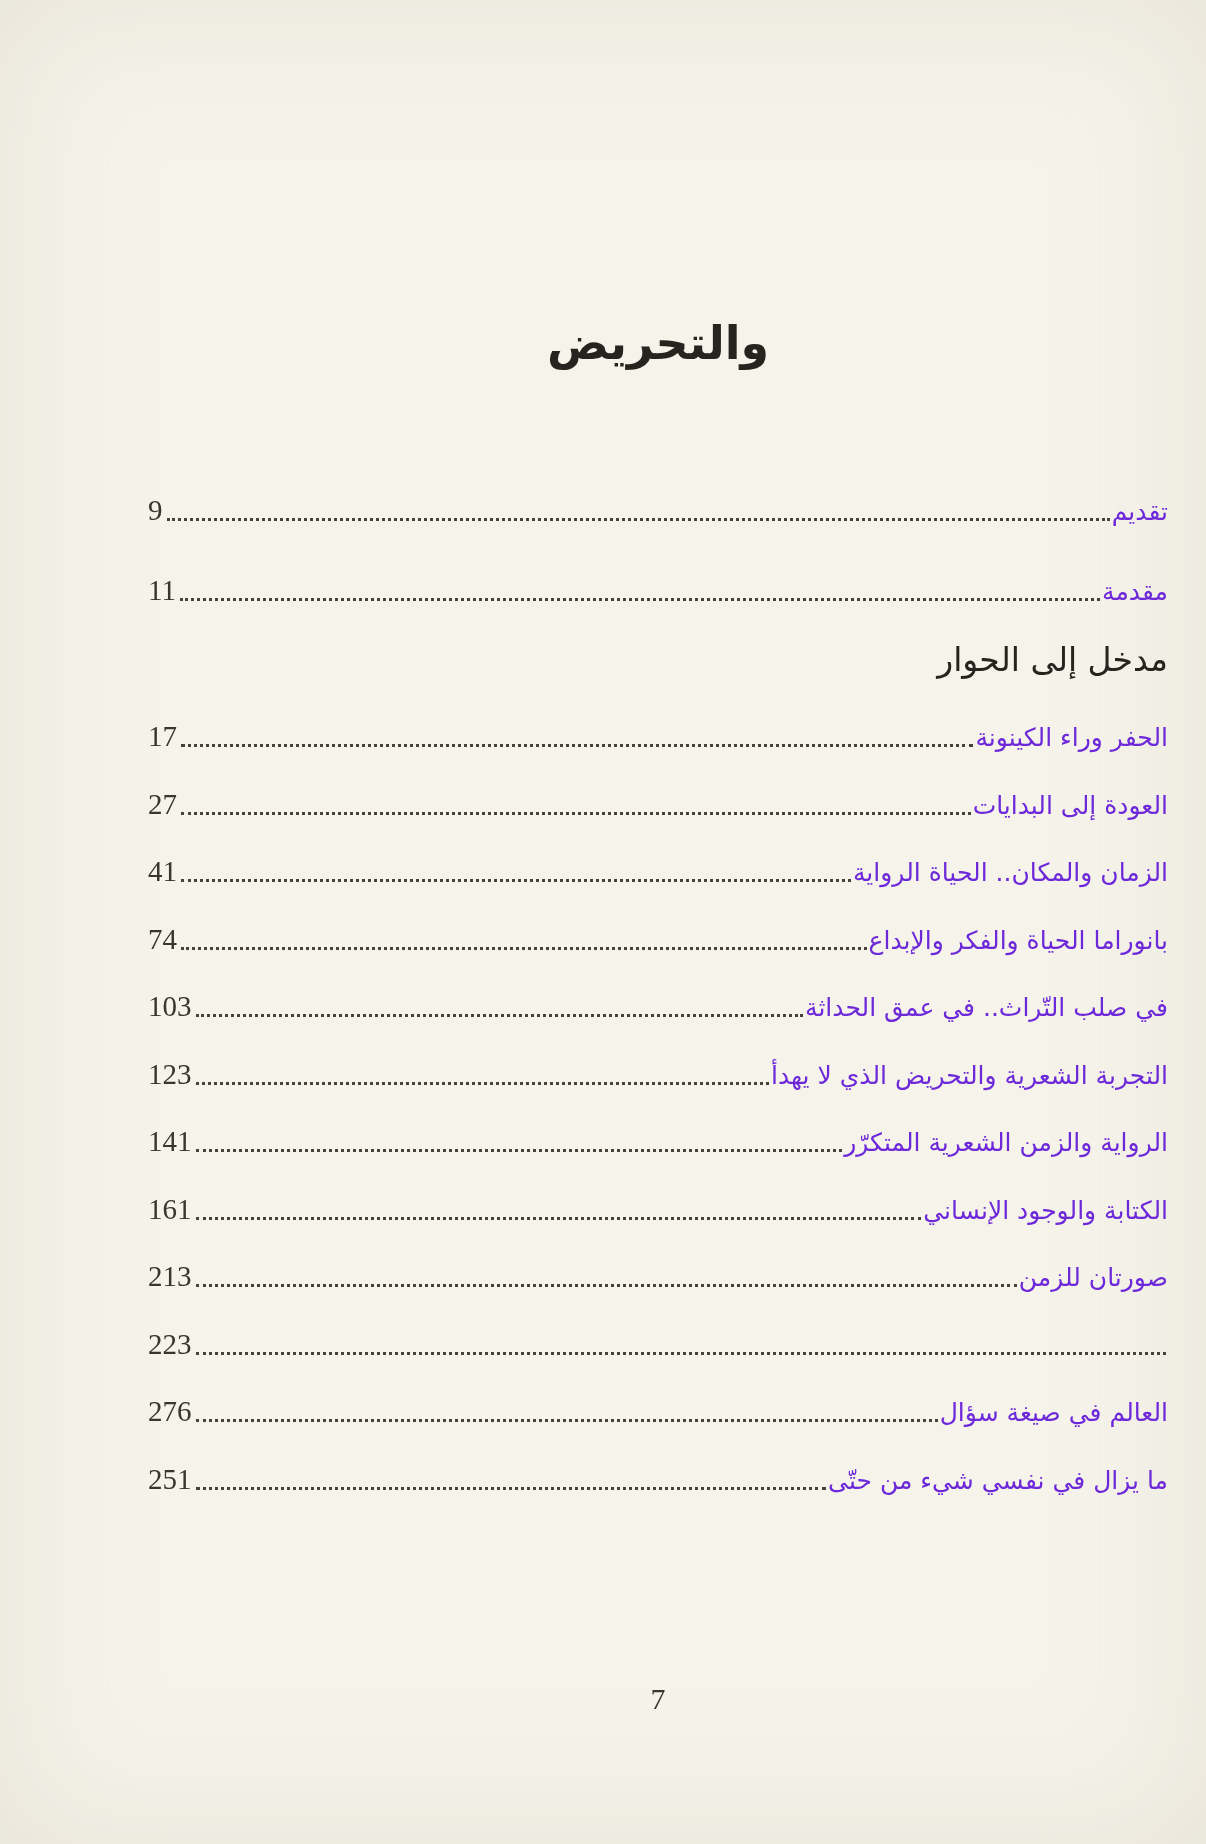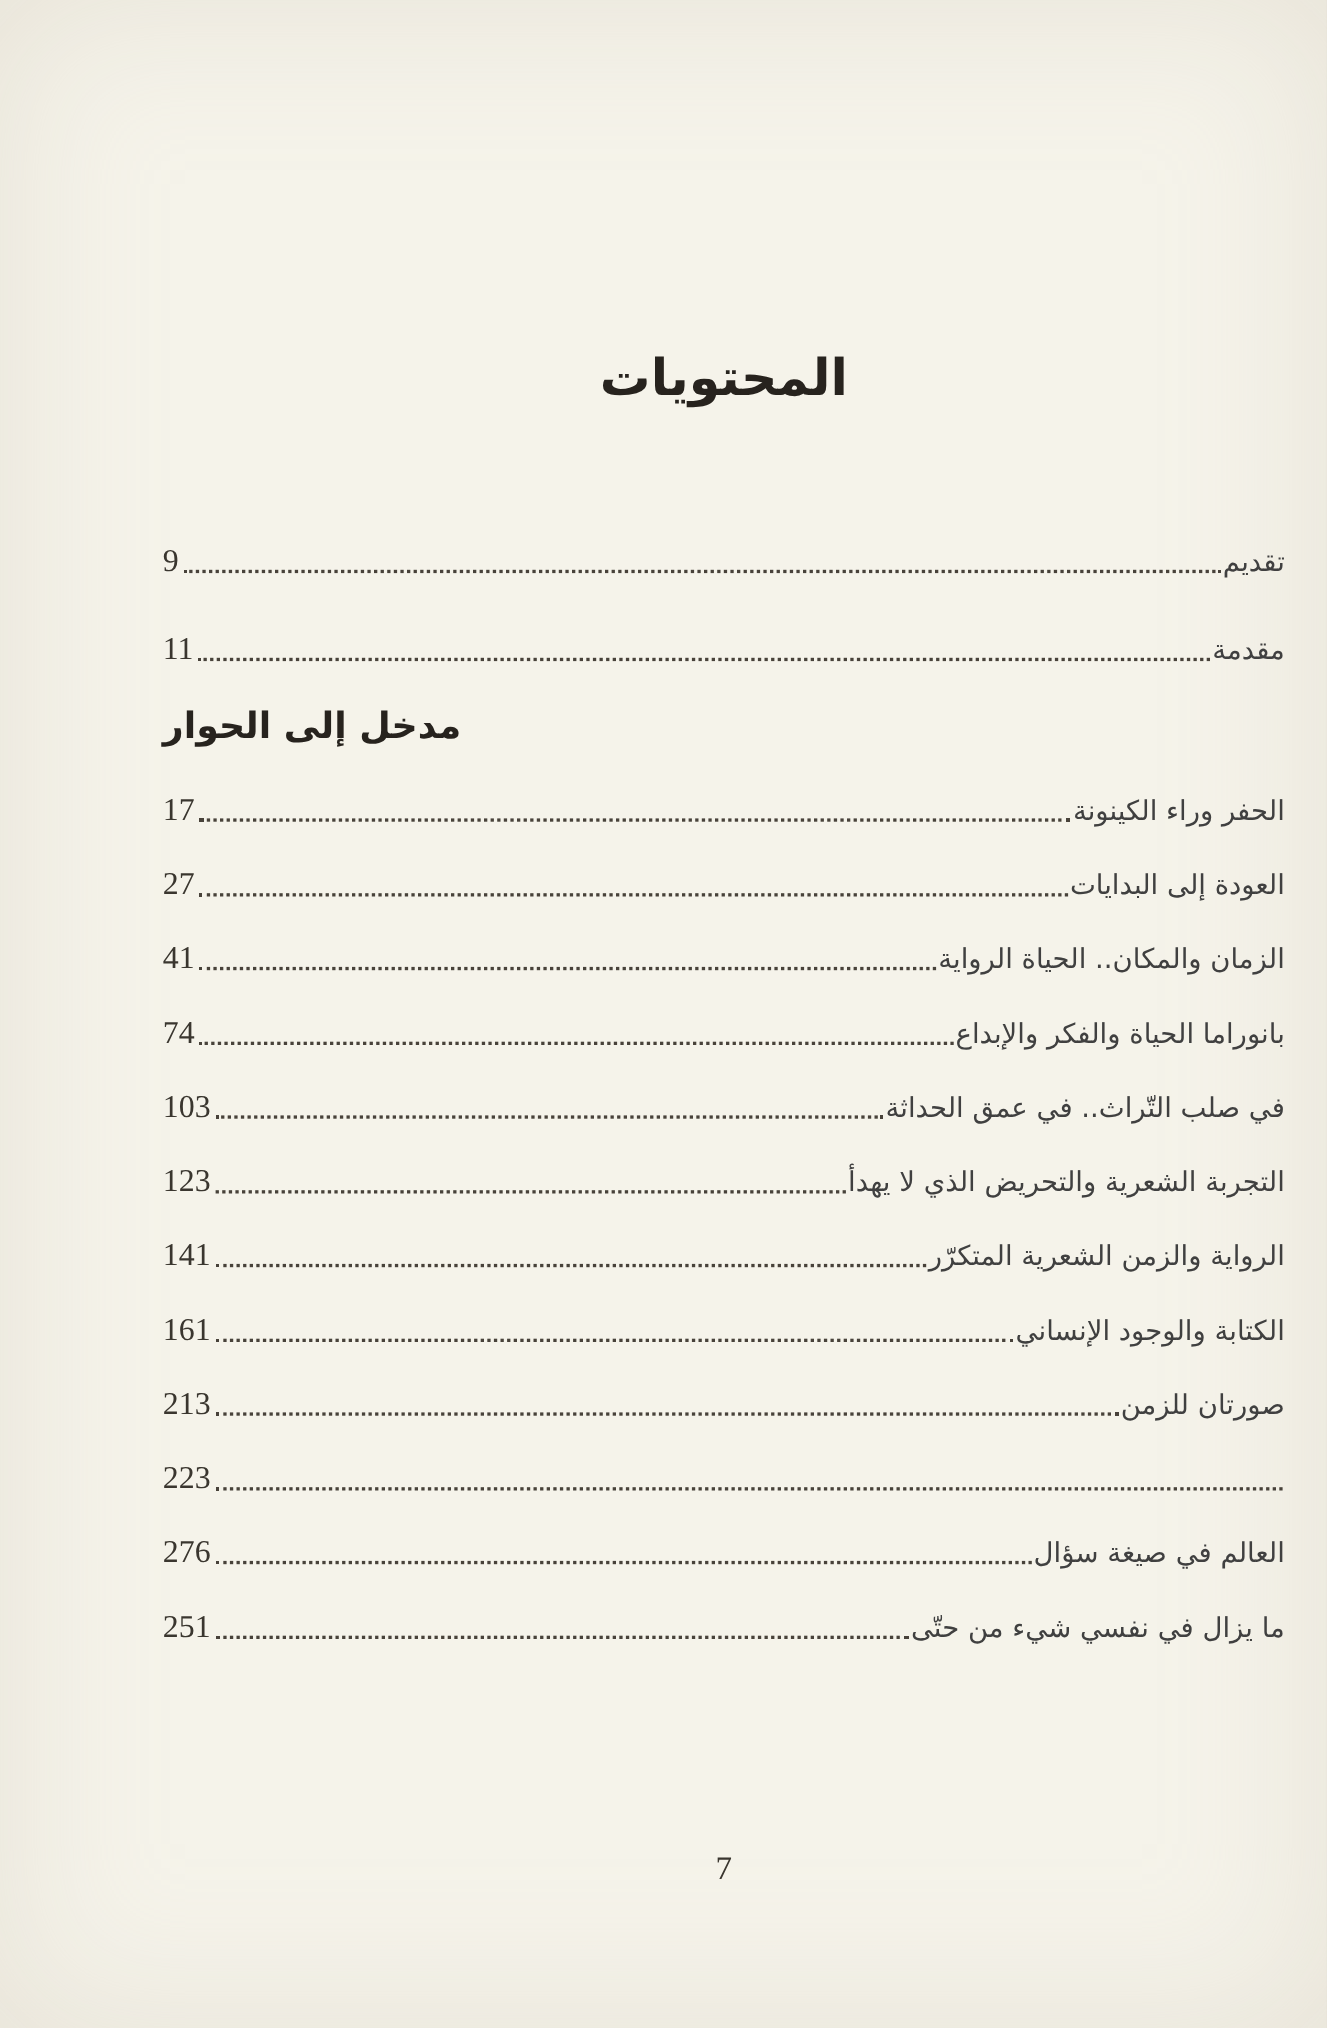--- a/index.html
+++ b/index.html
@@ -30,24 +30,24 @@
     color: #27231e;
     letter-spacing: 0.5px;
   }
 
   .section-heading {
     position: absolute;
     top: 640px;
     left: 148px;
     right: 38px;
     margin: 0;
-    text-align: left;
+    text-align: right;
     direction: rtl;
     font-size: 33px;
-    font-weight: bold;
+    font-weight: normal;
     color: #27231e;
   }
 
   .toc {
     position: absolute;
     left: 148px;
     right: 38px;
     direction: rtl;
   }
   .toc-front { top: 494px; }
@@ -57,21 +57,21 @@
     display: flex;
     align-items: baseline;
     height: 36px;
   }
   .toc-front .toc-row { margin-bottom: 44px; }  
   .toc-main  .toc-row { margin-bottom: 31.5px; } 
 
   .entry-title {
     font-size: 25px;
     white-space: nowrap;
-    color: #404040;
+    color: #6d28d9;
   }
 
   .leader {
     flex: 1 1 auto;
     min-width: 24px;
     height: 0;
     align-self: flex-end;
     margin: 0 2px 9px 4px;
     border-bottom: 3.5px dotted #48423a;
   }
@@ -94,21 +94,21 @@
     font-family: "Liberation Serif", serif;
     font-size: 30px;
     color: #3a362f;
   }
 </style>
 </head>
 <body>
 
 <div class="page" style="--paper: #f5f3ea; --ink: #35312b;">
 
-  <h1 class="title">المحتويات</h1>
+  <h1 class="title">والتحريض</h1>
 
   <div class="toc toc-front" id="toc-front">
       <div class="toc-row">
         <span class="entry-title">تقديم</span>
         <span class="leader"></span>
         <span class="pagenum">9</span>
       </div>
       <div class="toc-row">
         <span class="entry-title">مقدمة</span>
         <span class="leader"></span>

